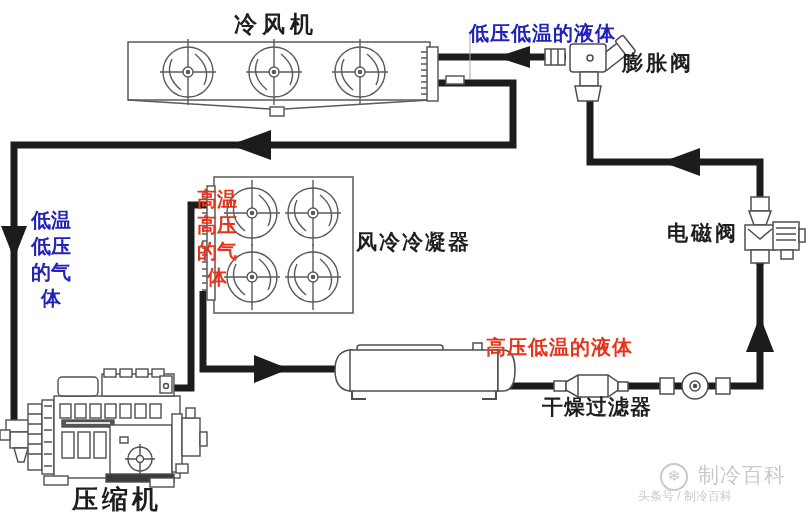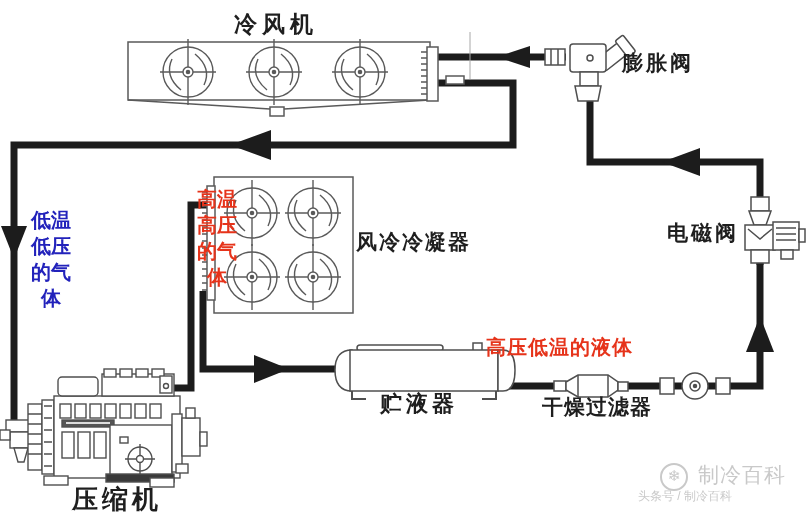--- a/index.html
+++ b/index.html
@@ -193,20 +193,21 @@
     <rect x="176" y="464" width="12" height="9"></rect>
 
     <rect x="106" y="474" width="68" height="8" fill="#3a3a3a"></rect>
     <rect x="44" y="476" width="24" height="9"></rect>
     <rect x="150" y="478" width="24" height="9"></rect>
   </g>
 </svg>
 
   <div class="lbl" style="left:234px;top:12px;font-size:23px;letter-spacing:5px;">冷风机</div>
 
+  <div class="lbl blue" style="left:469px;top:22px;font-size:20px;letter-spacing:1px;">低压低温的液体</div>
 
   <div class="lbl" style="left:622px;top:51px;font-size:21px;letter-spacing:3px;">膨胀阀</div>
 
   <div class="vblock blue" style="left:22px;top:207px;width:58px;text-align:center;">
     <div>低温</div>
     <div>低压</div>
     <div>的气</div>
     <div>体</div>
   </div>
 
@@ -217,21 +218,20 @@
     <div>体</div>
   </div>
 
   <div class="lbl" style="left:356px;top:230px;font-size:21px;letter-spacing:2px;">风冷冷凝器</div>
 
   <div class="lbl" style="left:667px;top:221px;font-size:21px;letter-spacing:3px;">电磁阀</div>
 
   <div class="lbl red" style="left:486px;top:336px;font-size:20px;letter-spacing:1px;">高压低温的液体</div>
 
 
-  <div class="lbl" style="left:380px;top:392px;font-size:22px;letter-spacing:4px;">贮液器</div>
 
   <div class="lbl" style="left:542px;top:395px;font-size:21px;letter-spacing:1px;">干燥过滤器</div>
 
   <div class="lbl" style="left:72px;top:485px;font-size:26px;letter-spacing:4px;">压缩机</div>
 
   <div class="wm-logo" style="left:660px;top:463px;">
     <span>❄</span>
   </div>
   <div class="wm" style="left:698px;top:461px;font-size:21px;letter-spacing:1px;">制冷百科</div>
   <div class="wm" style="left:638px;top:488px;font-size:12px;">头条号 / 制冷百科</div>

